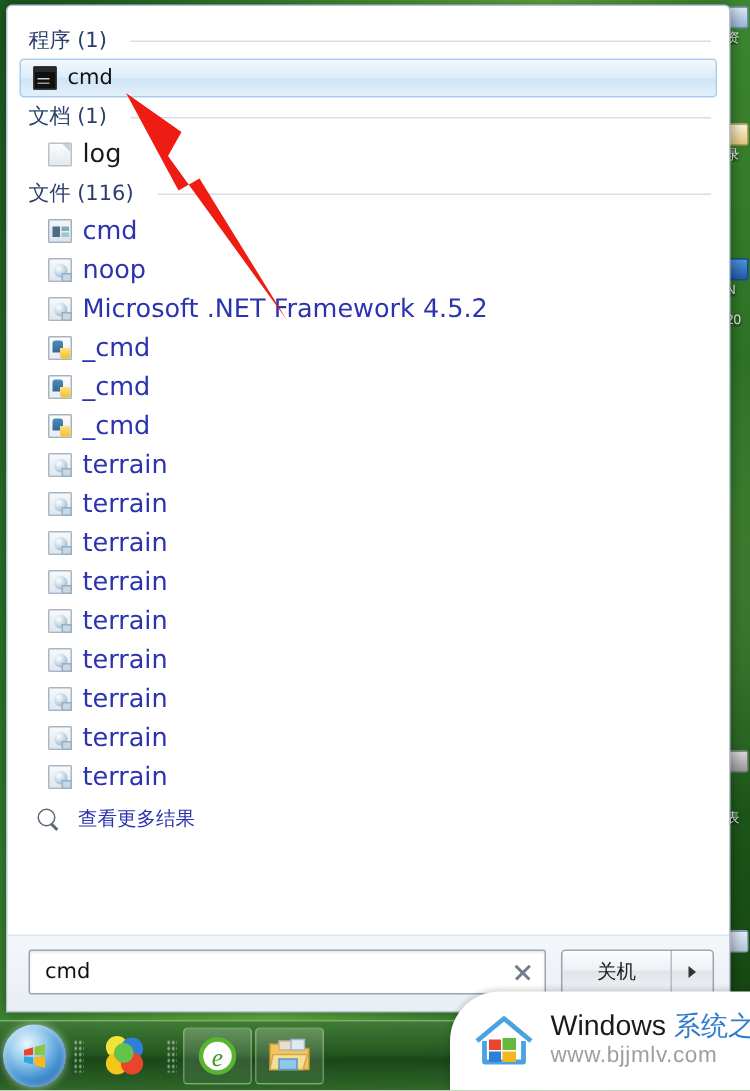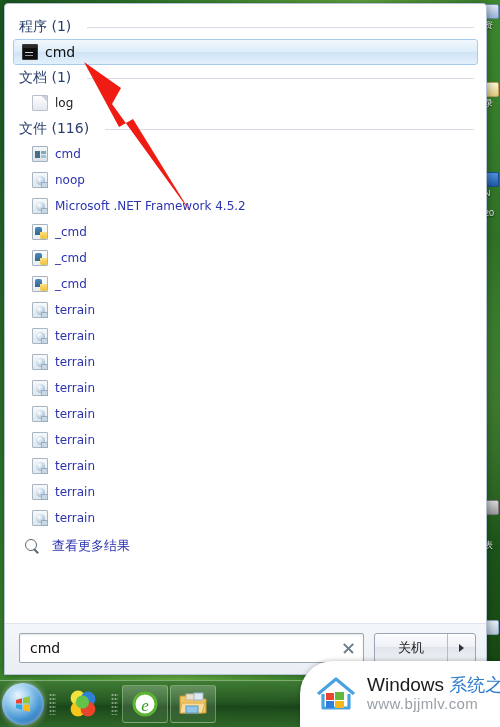--- a/index.html
+++ b/index.html
@@ -60,21 +60,21 @@
   }
   .cat-rule { flex: 1 1 auto; height: 1px; background: #d7dde6; }
 
   .res-item {
     display: flex; align-items: center; gap: 7px;
     height: 26px; padding: 0 6px 0 18px;
     border: 1px solid transparent; border-radius: 3px;
     cursor: default;
   }
   .res-item .label {
-    font-size: 12px; color: #2b33b0; white-space: nowrap;
+    font-size: 17px; color: #2b33b0; white-space: nowrap;
     font-family: "DejaVu Sans", "Liberation Sans", sans-serif;
   }
   .res-item.plain .label { color: #1a1a1a; }
   .res-item.selected {
     background: linear-gradient(180deg, #f2f8fd 0%, #dcecf9 50%, #cfe4f7 51%, #e3f0fb 100%);
     border: 1px solid #a8cced;
     padding-left: 8px;
     margin: 0 0 0 0;
   }
   .res-item.selected .label { color: #111; font-size: 14px; }

